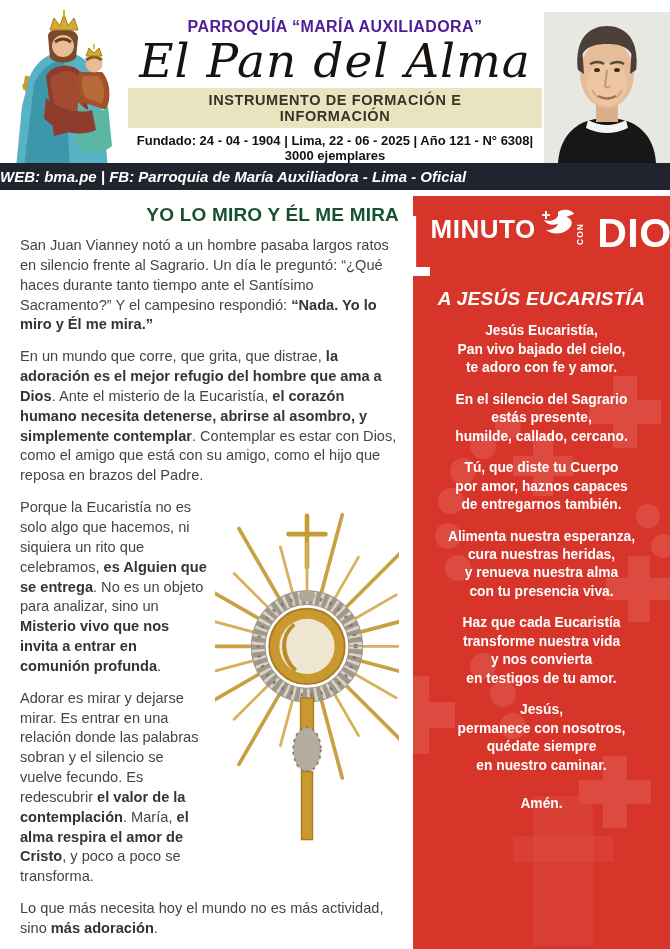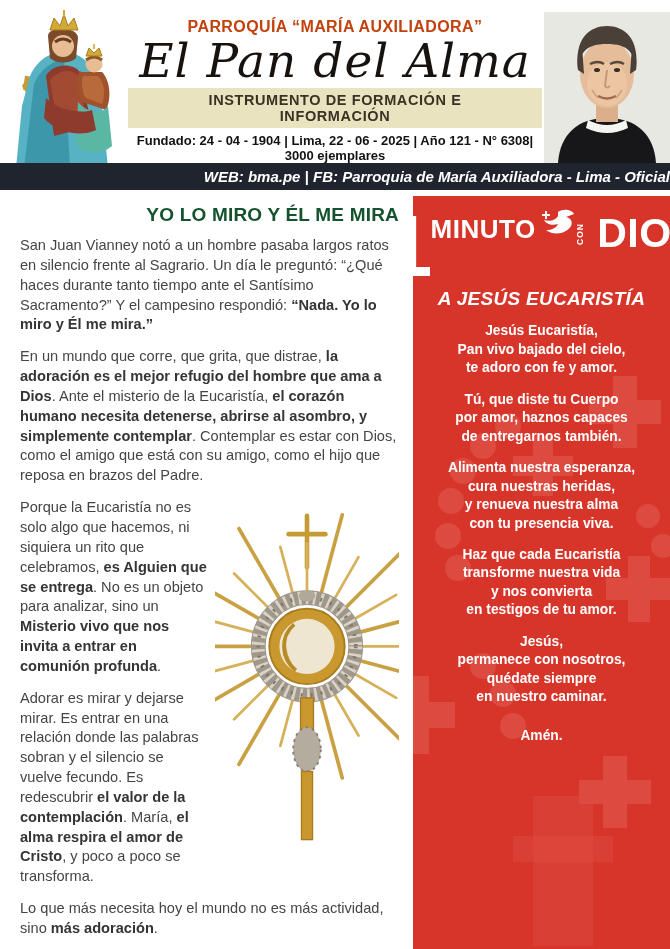--- a/index.html
+++ b/index.html
@@ -6,34 +6,34 @@
   .page{
     position:relative; width:670px; height:949px; margin:0 auto;
     background:#ffffff; overflow:hidden;
     font-family:"Liberation Sans", sans-serif;
   }
   
   .header{position:relative; width:670px; height:190px; background:#fff;}
   .mary{position:absolute; left:0; top:6px; width:128px; height:162px;}
   .bosco{position:absolute; right:0; top:12px; width:126px; height:151px;}
   .header-center{position:absolute; left:128px; right:128px; top:18px; text-align:center;}
-  .parish{font-size:16px; font-weight:700; letter-spacing:.4px; color:#c2410c;}
+  .parish{font-size:16px; font-weight:700; letter-spacing:.4px; color:#4c1d95;}
   .main-title{
     font-family:"DejaVu Serif","Liberation Serif",serif; font-style:italic;
     font-size:47px; color:#17120e; line-height:1.02; margin-top:1px; letter-spacing:1px;
   }
   .subtitle-bar{
     display:inline-block; margin-top:3px; background:#E9E3C0; color:#3a3325;
     font-size:14.5px; font-weight:700; letter-spacing:.6px; padding:4px 30px;
   }
   .founded{margin-top:5px; font-size:13px; font-weight:700; color:#121212;}
   .web-bar{
     position:absolute; left:0; bottom:0; width:100%; height:27px; background:#20242E;
     color:#fff; font-size:15px; font-weight:700; font-style:italic;
-    text-align:right; line-height:27px; z-index:5;
+    text-align:left; line-height:27px; z-index:5;
   }
   
   .left-col{position:absolute; left:0; top:196px; width:413px; height:753px;}
   .article{padding:6px 14px 0 20px;}
   .article h2{
     margin:2px 0 10px 0; text-align:right; font-size:19px; font-weight:800;
     color:#14532d; letter-spacing:.2px;
   }
   .article p{
     margin:0 0 12px 0; font-size:14.6px; line-height:1.36; color:#454447;
@@ -256,20 +256,23 @@
             <span class="logo-dios">DIOS</span>
           </div>
         </div>
       </div>
 
       <div class="panel-heading">A JESÚS EUCARISTÍA</div>
 
       <div class="stanza">Jesús Eucaristía,
 Pan vivo bajado del cielo,
 te adoro con fe y amor.</div>
+      <div class="stanza">En el silencio del Sagrario
+estás presente,
+humilde, callado, cercano.</div>
       <div class="stanza">Tú, que diste tu Cuerpo
 por amor, haznos capaces
 de entregarnos también.</div>
       <div class="stanza">Alimenta nuestra esperanza,
 cura nuestras heridas,
 y renueva nuestra alma
 con tu presencia viva.</div>
       <div class="stanza">Haz que cada Eucaristía
 transforme nuestra vida
 y nos convierta

